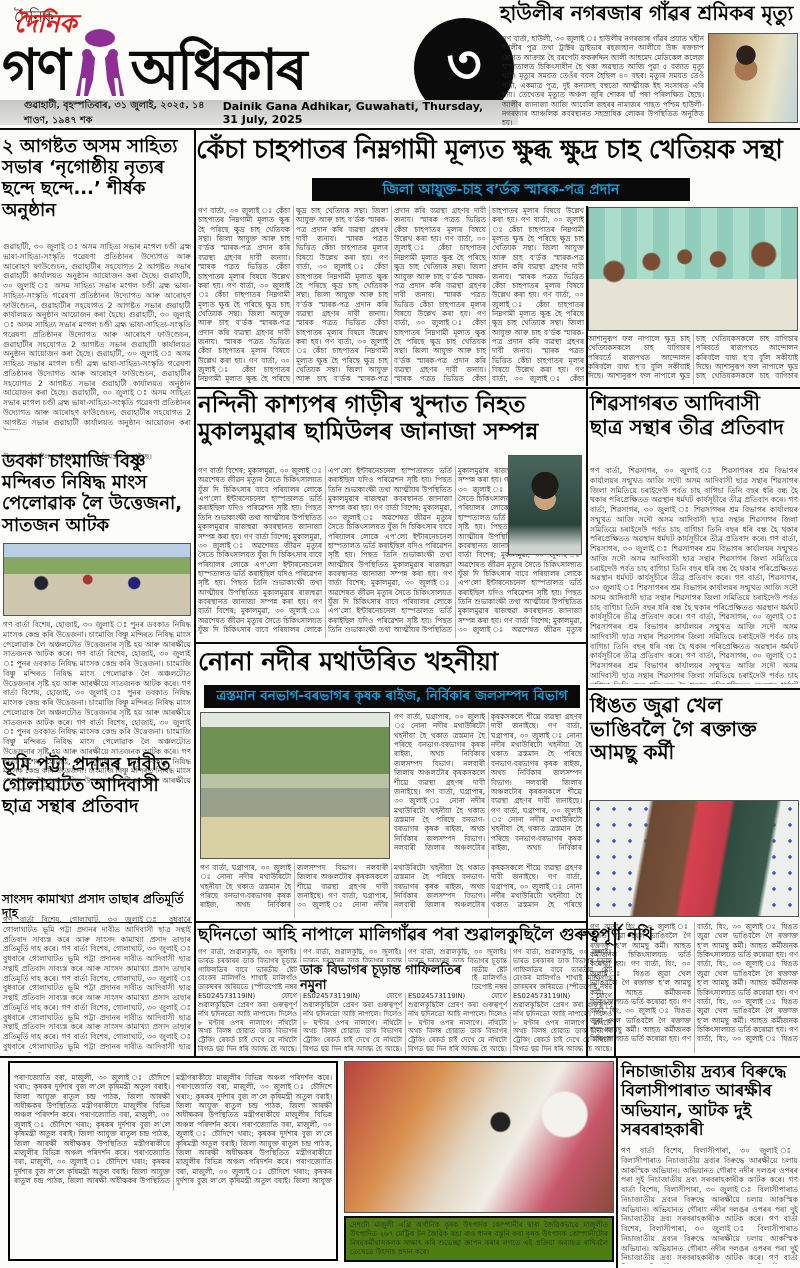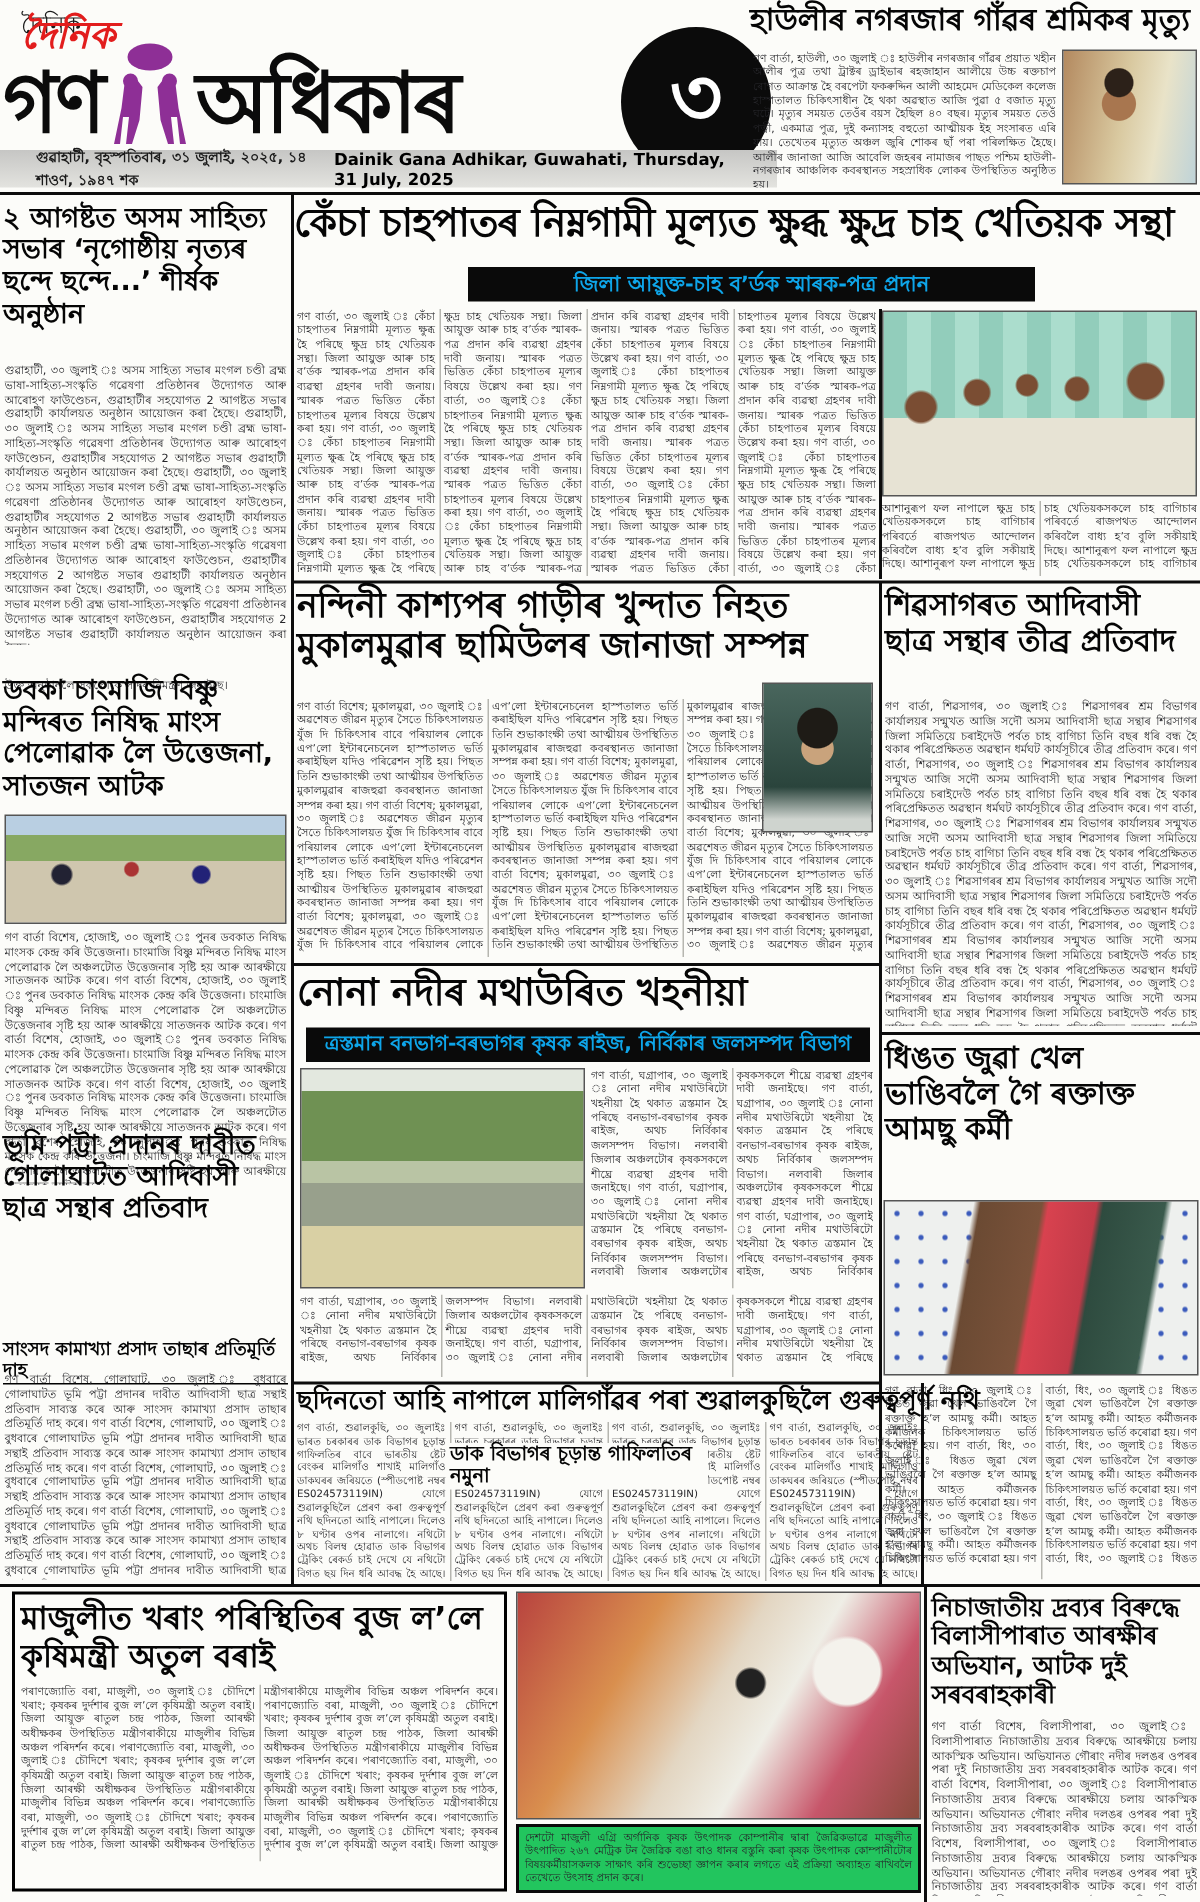--- a/index.html
+++ b/index.html
@@ -9,21 +9,21 @@
   .head{font-weight:800;text-align:left;color:#050505;line-height:1.18;}
   .bodytxt{font-size:7.2px;line-height:1.3;text-align:justify;color:#26262a;overflow:hidden;}
   .cols2{column-count:2;column-gap:6px;column-rule:1px solid #b6b6b0;}
   .cols3{column-count:3;column-gap:6px;column-rule:1px solid #b6b6b0;}
   .cols4{column-count:4;column-gap:6px;column-rule:1px solid #b6b6b0;}
   .blackbar{background:#0a0a0a;color:#0ea5e9;font-weight:700;text-align:center;
             display:flex;align-items:center;justify-content:center;}
   .rule-h{background:#0c0c0c;height:1.5px;}
   .rule-v{background:#0c0c0c;width:1.5px;}
   .photo{background-color:#cfcfc6;border:1px solid #555;}
-  .caption-box{border:2px solid #0a0a0a;padding:3px 4px;background:#22c55e;}
+  .caption-box{border:2px solid #0a0a0a;padding:3px 4px;background:#4d7c0f;}
 
   
   .brand-prefix{color:#e21d1d;font-weight:800;font-size:25px;font-style:italic;}
   .brand-main{font-weight:800;font-size:56px;letter-spacing:-2px;color:#0b0b0b;line-height:1;}
   .issue-circle{background:#0b0b0b;border-radius:50%;color:#fff;display:flex;align-items:center;
                 justify-content:center;font-size:54px;font-weight:800;}
   .datestrip{background:linear-gradient(#c6c6c4,#e3e3df);display:flex;justify-content:space-between;
              align-items:center;padding:0 24px;font-weight:700;}
   .datestrip .as{font-size:9.5px;} .datestrip .en{font-size:11px;color:#000;}
 
@@ -138,21 +138,20 @@
   <div class="abs rule-h" style="left:196px;top:921px;width:390px;"></div>
 
   <div class="abs head" style="left:198px;top:924px;width:414px;font-size:17px;white-space:nowrap;">ছদিনতো আহি নাপালে মালিগাঁৱৰ পৰা শুৱালকুছিলৈ গুৰুত্বপূর্ণ নথি</div>
   <div class="abs bodytxt cols4 fill" style="left:198px;top:948px;width:414px;height:106px;font-size:6.8px;">গণ বার্তা, শুৱালকুছি, ৩০ জুলাইঃ ভাৰত চৰকাৰৰ ডাক বিভাগৰ চূড়ান্ত গাফিলতিৰ বাবে ভাৰতীয় ষ্টেট বেংকৰ মালিগাঁও শাখাই মালিগাঁও ডাকঘৰৰ জৰিয়তে (স্পীডপোষ্ট নম্বৰ ES024573119IN) যোগে শুৱালকুছিলৈ প্রেৰণ কৰা গুৰুত্বপূর্ণ নথি ছদিনতো আহি নাপালে। দিলেও ৮ ঘণ্টাৰ ওপৰ নালাগে। নথিটো অথচ বিলম্ব হোৱাত ডাক বিভাগৰ ট্রেকিং ৰেকর্ড চাই দেখে যে নথিটো বিগত ছয় দিন ধৰি আবদ্ধ হৈ আছে। গণ বার্তা, শুৱালকুছি, ৩০ জুলাইঃ ভাৰত চৰকাৰৰ ডাক বিভাগৰ চূড়ান্ত গাফিলতিৰ বাবে ভাৰতীয় ষ্টেট বেংকৰ মালিগাঁও শাখাই মালিগাঁও ডাকঘৰৰ জৰিয়তে (স্পীডপোষ্ট নম্বৰ ES024573119IN) যোগে শুৱালকুছিলৈ প্রেৰণ কৰা গুৰুত্বপূর্ণ নথি ছদিনতো আহি নাপালে। দিলেও ৮ ঘণ্টাৰ ওপৰ নালাগে। নথিটো অথচ বিলম্ব হোৱাত ডাক বিভাগৰ ট্রেকিং ৰেকর্ড চাই দেখে যে নথিটো বিগত ছয় দিন ধৰি আবদ্ধ হৈ আছে। গণ বার্তা, শুৱালকুছি, ৩০ জুলাইঃ ভাৰত চৰকাৰৰ ডাক বিভাগৰ চূড়ান্ত গাফিলতিৰ বাবে ভাৰতীয় ষ্টেট বেংকৰ মালিগাঁও শাখাই মালিগাঁও ডাকঘৰৰ জৰিয়তে (স্পীডপোষ্ট নম্বৰ ES024573119IN) যোগে শুৱালকুছিলৈ প্রেৰণ কৰা গুৰুত্বপূর্ণ নথি ছদিনতো আহি নাপালে। দিলেও ৮ ঘণ্টাৰ ওপৰ নালাগে। নথিটো অথচ বিলম্ব হোৱাত ডাক বিভাগৰ ট্রেকিং ৰেকর্ড চাই দেখে যে নথিটো বিগত ছয় দিন ধৰি আবদ্ধ হৈ আছে। গণ বার্তা, শুৱালকুছি, ৩০ জুলাইঃ ভাৰত চৰকাৰৰ ডাক বিভাগৰ চূড়ান্ত গাফিলতিৰ বাবে ভাৰতীয় ষ্টেট বেংকৰ মালিগাঁও শাখাই মালিগাঁও ডাকঘৰৰ জৰিয়তে (স্পীডপোষ্ট নম্বৰ ES024573119IN) যোগে শুৱালকুছিলৈ প্রেৰণ কৰা গুৰুত্বপূর্ণ নথি ছদিনতো আহি নাপালে। দিলেও ৮ ঘণ্টাৰ ওপৰ নালাগে। নথিটো অথচ বিলম্ব হোৱাত ডাক বিভাগৰ ট্রেকিং ৰেকর্ড চাই দেখে যে নথিটো বিগত ছয় দিন ধৰি আবদ্ধ হৈ আছে। গণ বার্তা, শুৱালকুছি, ৩০ জুলাইঃ ভাৰত চৰকাৰৰ ডাক বিভাগৰ চূড়ান্ত গাফিলতিৰ বাবে ভাৰতীয় ষ্টেট বেংকৰ মালিগাঁও শাখাই মালিগাঁও ডাকঘৰৰ জৰিয়তে (স্পীডপোষ্ট নম্বৰ ES024573119IN) যোগে শুৱালকুছিলৈ প্রেৰণ কৰা গুৰুত্বপূর্ণ নথি ছদিনতো আহি নাপালে। দিলেও ৮ ঘণ্টাৰ ওপৰ নালাগে। নথিটো অথচ বিলম্ব হোৱাত ডাক বিভাগৰ ট্রেকিং ৰেকর্ড চাই দেখে যে নথিটো বিগত ছয় দিন ধৰি আবদ্ধ হৈ আছে।</div>
   <div class="abs head" style="left:300px;top:962px;width:172px;font-size:13px;background:#fcfcf9;z-index:2;">ডাক বিভাগৰ চূড়ান্ত গাফিলতিৰ নমুনা</div>
   <div class="abs rule-v" style="left:614px;top:922px;height:134px;"></div>
 
   <div class="abs rule-h" style="left:0;top:1056px;width:800px;"></div>
 
   <div class="abs" style="left:8px;top:1061px;width:330px;height:200px;border:2.5px solid #000;padding:4px;">
-    <div class="head" style="font-size:21px;">মাজুলীত খৰাং পৰিস্থিতিৰ বুজ ল’লে কৃষিমন্ত্রী অতুল বৰাই</div>
     <div class="bodytxt cols2 fill" style="height:118px;margin-top:6px;">পৰাণজ্যোতি বৰা, মাজুলী, ৩০ জুলাই ঃ চৌদিশে খৰাং; কৃষকৰ দুর্দশাৰ বুজ ল’লে কৃষিমন্ত্রী অতুল বৰাই। জিলা আয়ুক্ত ৰাতুল চন্দ্র পাঠক, জিলা আৰক্ষী অধীক্ষকৰ উপস্থিতিত মন্ত্রীগৰাকীয়ে মাজুলীৰ বিভিন্ন অঞ্চল পৰিদর্শন কৰে। পৰাণজ্যোতি বৰা, মাজুলী, ৩০ জুলাই ঃ চৌদিশে খৰাং; কৃষকৰ দুর্দশাৰ বুজ ল’লে কৃষিমন্ত্রী অতুল বৰাই। জিলা আয়ুক্ত ৰাতুল চন্দ্র পাঠক, জিলা আৰক্ষী অধীক্ষকৰ উপস্থিতিত মন্ত্রীগৰাকীয়ে মাজুলীৰ বিভিন্ন অঞ্চল পৰিদর্শন কৰে। পৰাণজ্যোতি বৰা, মাজুলী, ৩০ জুলাই ঃ চৌদিশে খৰাং; কৃষকৰ দুর্দশাৰ বুজ ল’লে কৃষিমন্ত্রী অতুল বৰাই। জিলা আয়ুক্ত ৰাতুল চন্দ্র পাঠক, জিলা আৰক্ষী অধীক্ষকৰ উপস্থিতিত মন্ত্রীগৰাকীয়ে মাজুলীৰ বিভিন্ন অঞ্চল পৰিদর্শন কৰে। পৰাণজ্যোতি বৰা, মাজুলী, ৩০ জুলাই ঃ চৌদিশে খৰাং; কৃষকৰ দুর্দশাৰ বুজ ল’লে কৃষিমন্ত্রী অতুল বৰাই। জিলা আয়ুক্ত ৰাতুল চন্দ্র পাঠক, জিলা আৰক্ষী অধীক্ষকৰ উপস্থিতিত মন্ত্রীগৰাকীয়ে মাজুলীৰ বিভিন্ন অঞ্চল পৰিদর্শন কৰে। পৰাণজ্যোতি বৰা, মাজুলী, ৩০ জুলাই ঃ চৌদিশে খৰাং; কৃষকৰ দুর্দশাৰ বুজ ল’লে কৃষিমন্ত্রী অতুল বৰাই। জিলা আয়ুক্ত ৰাতুল চন্দ্র পাঠক, জিলা আৰক্ষী অধীক্ষকৰ উপস্থিতিত মন্ত্রীগৰাকীয়ে মাজুলীৰ বিভিন্ন অঞ্চল পৰিদর্শন কৰে। পৰাণজ্যোতি বৰা, মাজুলী, ৩০ জুলাই ঃ চৌদিশে খৰাং; কৃষকৰ দুর্দশাৰ বুজ ল’লে কৃষিমন্ত্রী অতুল বৰাই। জিলা আয়ুক্ত ৰাতুল চন্দ্র পাঠক, জিলা আৰক্ষী অধীক্ষকৰ উপস্থিতিত মন্ত্রীগৰাকীয়ে মাজুলীৰ বিভিন্ন অঞ্চল পৰিদর্শন কৰে।</div>
   </div>
 
   <div class="abs photo photo-market" style="left:344px;top:1061px;width:270px;height:152px;"></div>
   <div class="abs caption-box bodytxt" style="left:344px;top:1216px;width:270px;height:46px;font-size:7px;">দেশটো মাজুলী এগ্রি অর্গানিক কৃষক উৎপাদক কোম্পানীৰ দ্বাৰা জৈৱিকভাৱে মাজুলীত উৎপাদিত ২৬৭ মেট্রিক টন জৈৱিক বঙা বাও ধানৰ বস্তুনি কৰা কৃষক উৎপাদক কোম্পানীটোৰ বিষয়কর্মীয়াসকলক সাক্ষাৎ কৰি শুভেচ্ছা জ্ঞাপন কৰাৰ লগতে এই প্রক্রিয়া অব্যাহত ৰাখিবলৈ তেখেতে উৎসাহ প্রদান কৰে।</div>
 
   <div class="abs rule-v" style="left:616px;top:1058px;height:210px;"></div>
 
   <div class="abs head" style="left:621px;top:1062px;width:177px;font-size:16.5px;">নিচাজাতীয় দ্রব্যৰ বিৰুদ্ধে বিলাসীপাৰাত আৰক্ষীৰ অভিযান, আটক দুই সৰবৰাহকাৰী</div>
   <div class="abs bodytxt fill" style="left:621px;top:1146px;width:177px;height:118px;font-size:7.5px;">গণ বার্তা বিশেষ, বিলাসীপাৰা, ৩০ জুলাই ঃ বিলাসীপাৰাত নিচাজাতীয় দ্রব্যৰ বিৰুদ্ধে আৰক্ষীয়ে চলায় আকস্মিক অভিযান। অভিযানত গৌৰাং নদীৰ দলঙৰ ওপৰৰ পৰা দুই নিচাজাতীয় দ্রব্য সৰবৰাহকাৰীক আটক কৰে। গণ বার্তা বিশেষ, বিলাসীপাৰা, ৩০ জুলাই ঃ বিলাসীপাৰাত নিচাজাতীয় দ্রব্যৰ বিৰুদ্ধে আৰক্ষীয়ে চলায় আকস্মিক অভিযান। অভিযানত গৌৰাং নদীৰ দলঙৰ ওপৰৰ পৰা দুই নিচাজাতীয় দ্রব্য সৰবৰাহকাৰীক আটক কৰে। গণ বার্তা বিশেষ, বিলাসীপাৰা, ৩০ জুলাই ঃ বিলাসীপাৰাত নিচাজাতীয় দ্রব্যৰ বিৰুদ্ধে আৰক্ষীয়ে চলায় আকস্মিক অভিযান। অভিযানত গৌৰাং নদীৰ দলঙৰ ওপৰৰ পৰা দুই নিচাজাতীয় দ্রব্য সৰবৰাহকাৰীক আটক কৰে। গণ বার্তা বিশেষ, বিলাসীপাৰা, ৩০ জুলাই ঃ বিলাসীপাৰাত নিচাজাতীয় দ্রব্যৰ বিৰুদ্ধে আৰক্ষীয়ে চলায় আকস্মিক অভিযান। অভিযানত গৌৰাং নদীৰ দলঙৰ ওপৰৰ পৰা দুই নিচাজাতীয় দ্রব্য সৰবৰাহকাৰীক আটক কৰে।</div>

